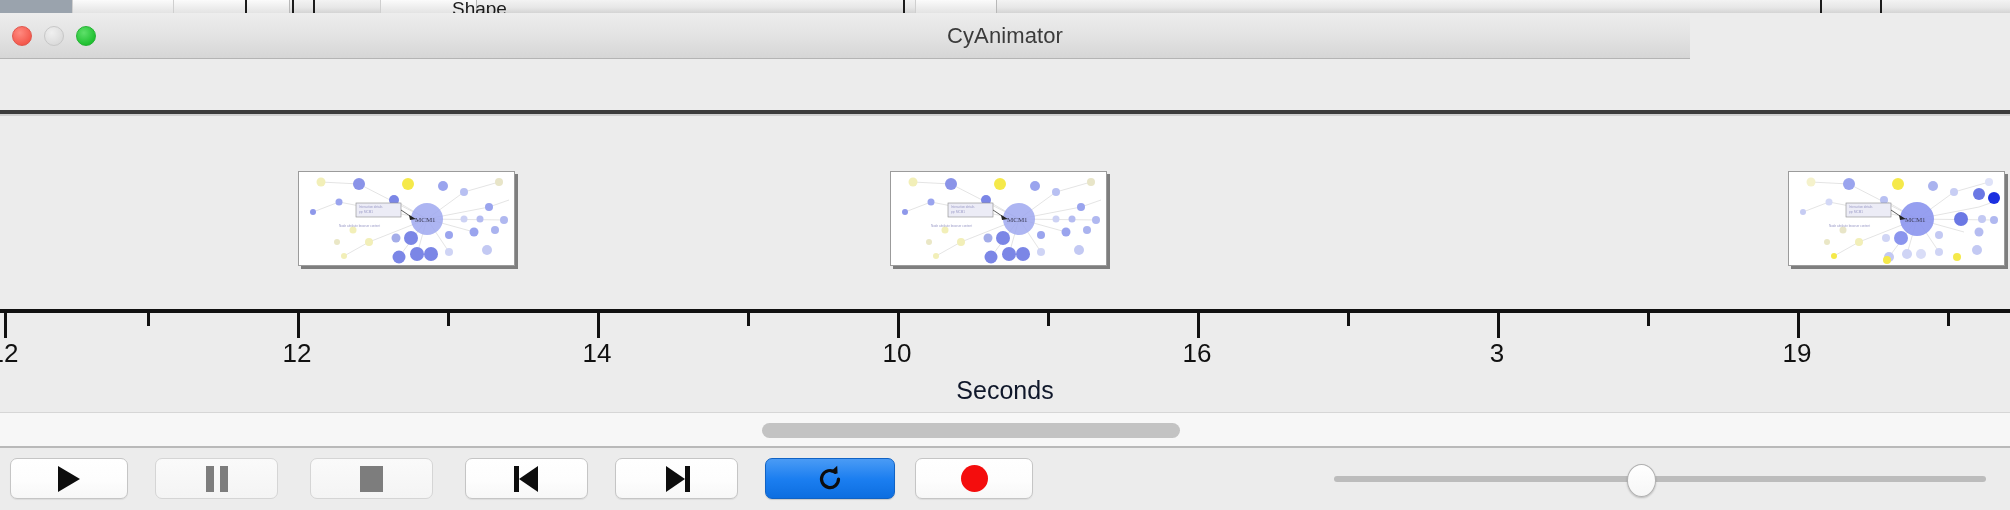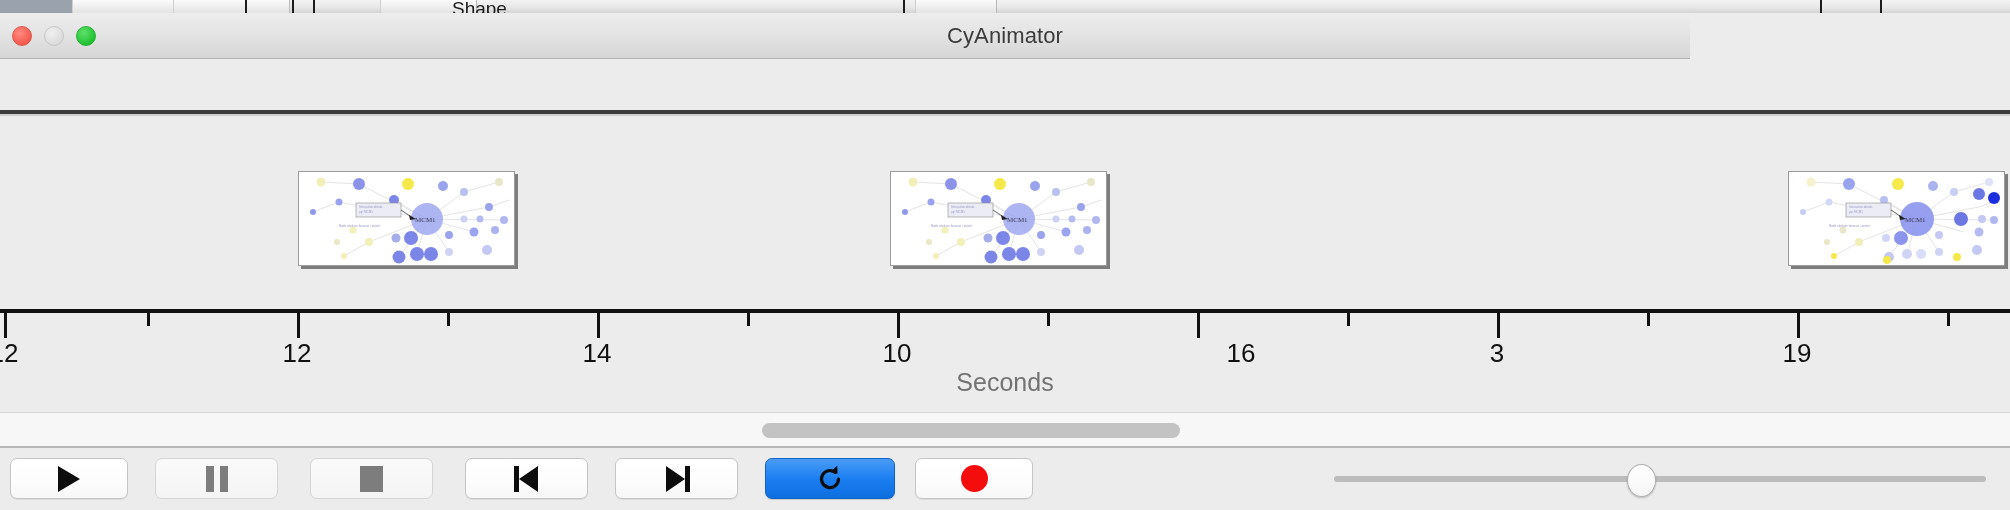--- a/index.html
+++ b/index.html
@@ -191,26 +191,26 @@
     top: 222px;
     font-size: 26px;
     color: #111;
     font-family: "Liberation Sans", sans-serif;
     transform: translateX(-50%);
     white-space: nowrap;
   }
 
   .axis-title {
     position: absolute;
-    top: 252px;
+    top: 260px;
     left: 0;
     width: 2010px;
     text-align: center;
     font-size: 25px;
-    color: #737373;
+    color: #0f172a;
     font-family: "Liberation Sans", sans-serif;
   }
 
   
   .frame {
     position: absolute;
     top: 55px;
     width: 215px;
     height: 93px;
     background: #ffffff;
@@ -566,21 +566,21 @@
     <div class="tick minor" style="left:1347px;"></div>
     <div class="tick major" style="left:1497px;"></div>
     <div class="tick minor" style="left:1647px;"></div>
     <div class="tick major" style="left:1797px;"></div>
     <div class="tick minor" style="left:1947px;"></div>
 
     <div class="tick-label" style="left:4px;">12</div>
     <div class="tick-label" style="left:297px;">12</div>
     <div class="tick-label" style="left:597px;">14</div>
     <div class="tick-label" style="left:897px;">10</div>
-    <div class="tick-label" style="left:1197px;margin-left:44px;">16</div>
+    <div class="tick-label" style="left:1197px;">16</div>
     <div class="tick-label" style="left:1497px;">3</div>
     <div class="tick-label" style="left:1797px;">19</div>
 
     <div class="axis-title">Seconds</div>
   </div>
 
   <div class="hscroll-wrap">
     <div class="hscroll-thumb" style="left: 37.9%; width: 20.8%;"></div>
   </div>
   <div class="hscroll-bottomline"></div>

